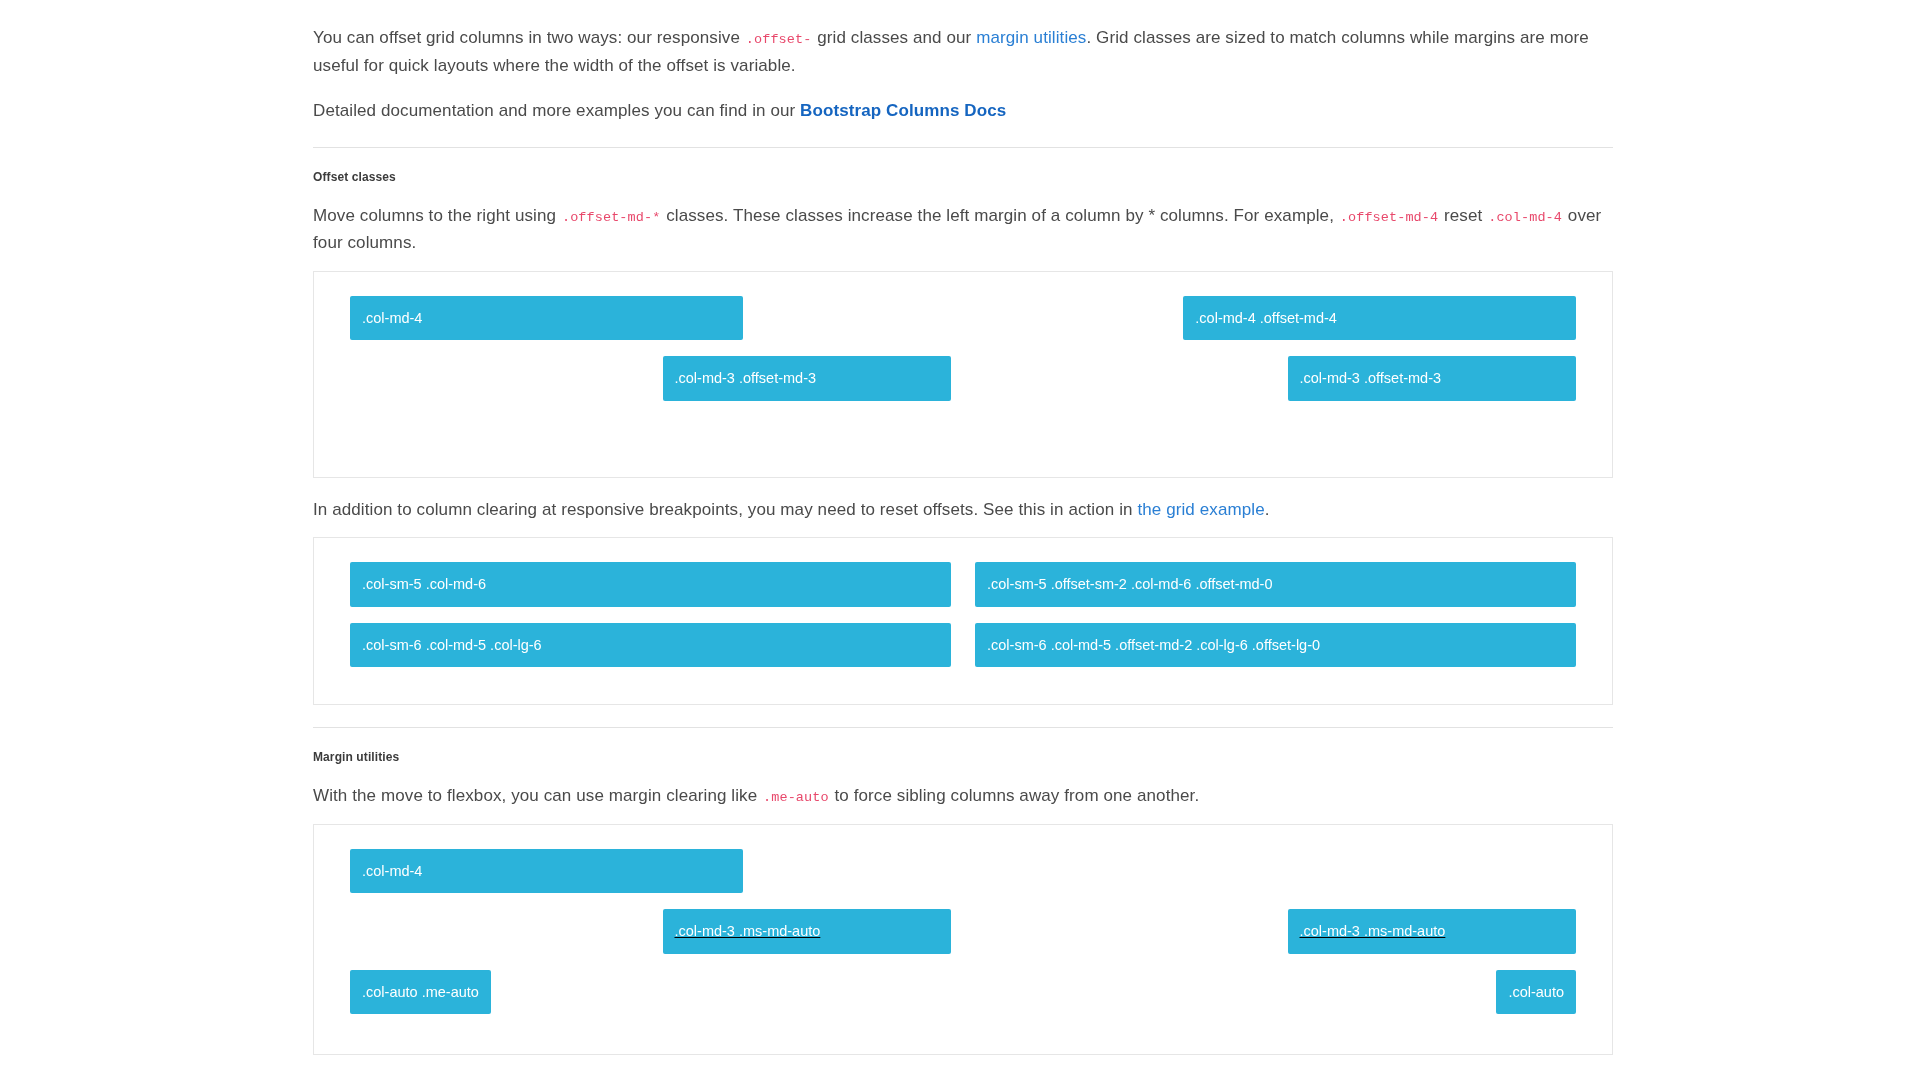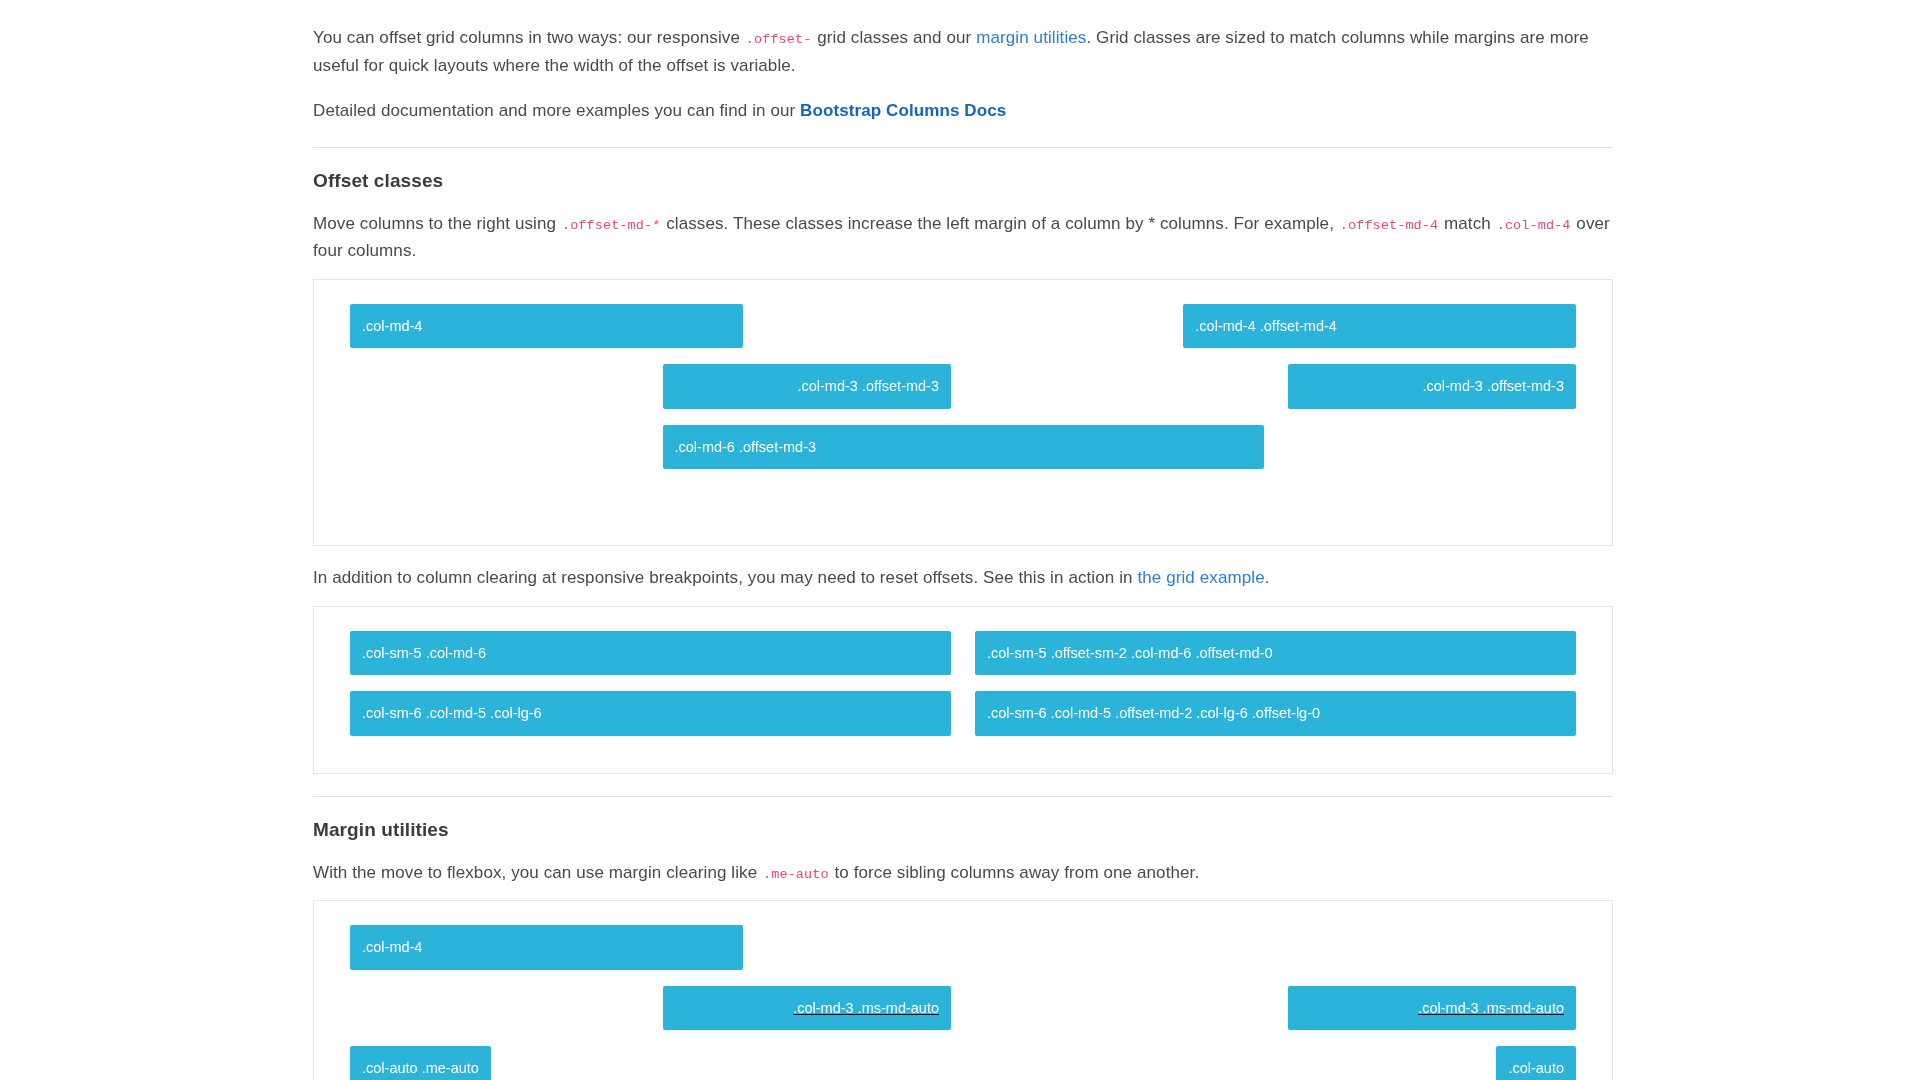--- a/index.html
+++ b/index.html
@@ -55,21 +55,21 @@
   }
 
   hr.rule {
     border: 0;
     border-top: 1px solid #e2e2e2;
     margin: 22px 0 0 0;
     height: 0;
   }
 
   h3.section-title {
-    font-size: 19px;
+    font-size: 12px;
     font-weight: bold;
     color: #3b3b3b;
     margin: 22px 0 0 0;
     letter-spacing: 0.1px;
   }
 
   
   .example {
     border: 1px solid #e6e6e6;
     background: #ffffff;
@@ -92,21 +92,21 @@
     line-height: 1;
     padding: 15px 12px 15px 12px;
     border-radius: 2px;
     white-space: nowrap;
     overflow: hidden;
     text-overflow: clip;
   }
 
   
   .w-4  { width: 33.3333%; }
-  .w-3  { width: 25%; text-align: right; }
+  .w-3  { width: 25%; }
   .w-6  { width: 50%; }
   .w-auto { width: auto; }
 
   .off-4 { margin-left: 33.3333%; }
   .off-3 { margin-left: 25%; }
 
   .ms-auto { margin-left: auto; }
   .me-auto { margin-right: auto; }
   .ms-md-auto { margin-left: auto; text-decoration: underline; }
 </style>
@@ -123,46 +123,41 @@
     <div class="spacer-18"></div>
 
     <p class="body-text"><span>Detailed documentation and more examples you can find in our </span><a class="link-bold" href="#">Bootstrap Columns Docs</a></p>
 
     <hr class="rule">
 
     <h3 class="section-title">Offset classes</h3>
 
     <div class="spacer-18"></div>
 
-    <p class="body-text"><span>Move columns to the right using </span><code class="code">.offset-md-*</code><span> classes. These classes increase the left margin of a column by </span><span>*</span><span> columns. For example, </span><code class="code">.offset-md-4</code><span> match </span><code class="code">.col-md-4</code><span> over four columns.</span></p>
+    <p class="body-text"><span>Move columns to the right using </span><code class="code">.offset-md-*</code><span> classes. These classes increase the left margin of a column by </span><span>*</span><span> columns. For example, </span><code class="code">.offset-md-4</code><span> reset </span><code class="code">.col-md-4</code><span> over four columns.</span></p>
 
     <div class="spacer-14"></div>
 
     <div class="example" style="padding-bottom:60px;">
       <div class="example-row">
         <div class="gcol w-4">
           <div class="gbox">.col-md-4</div>
         </div>
         <div class="gcol w-4 off-4">
           <div class="gbox">.col-md-4 .offset-md-4</div>
         </div>
       </div>
       <div class="example-row">
         <div class="gcol w-3 off-3">
           <div class="gbox">.col-md-3 .offset-md-3</div>
         </div>
         <div class="gcol w-3 off-3">
           <div class="gbox">.col-md-3 .offset-md-3</div>
         </div>
       </div>
-      <div class="example-row">
-        <div class="gcol w-6 off-3">
-          <div class="gbox">.col-md-6 .offset-md-3</div>
-        </div>
-      </div>
     </div>
 
     <div class="spacer-18"></div>
 
     <p class="body-text"><span>In addition to column clearing at responsive breakpoints, you may need to reset offsets. See this in action in </span><a class="link" href="#">the grid example</a><span>.</span></p>
 
     <div class="spacer-14"></div>
 
     <div class="example" style="padding-bottom:21px;">
       <div class="example-row">

